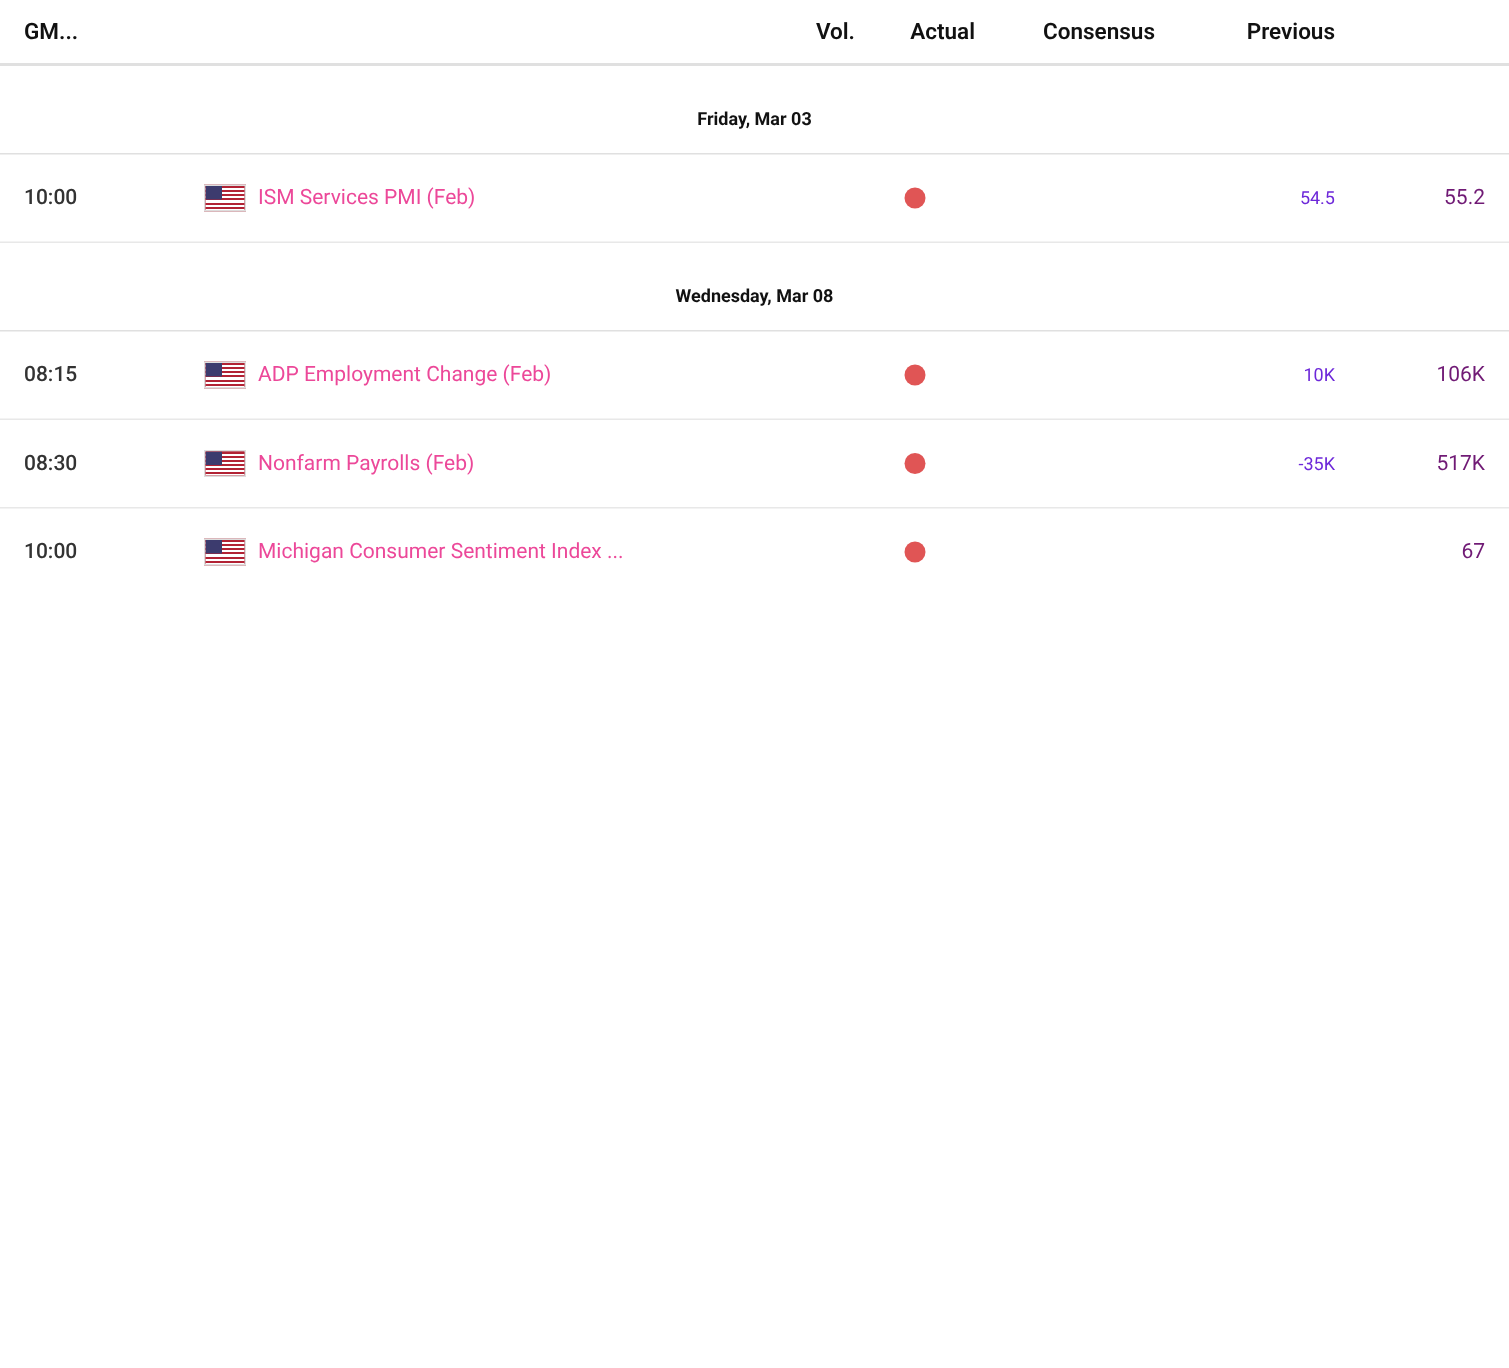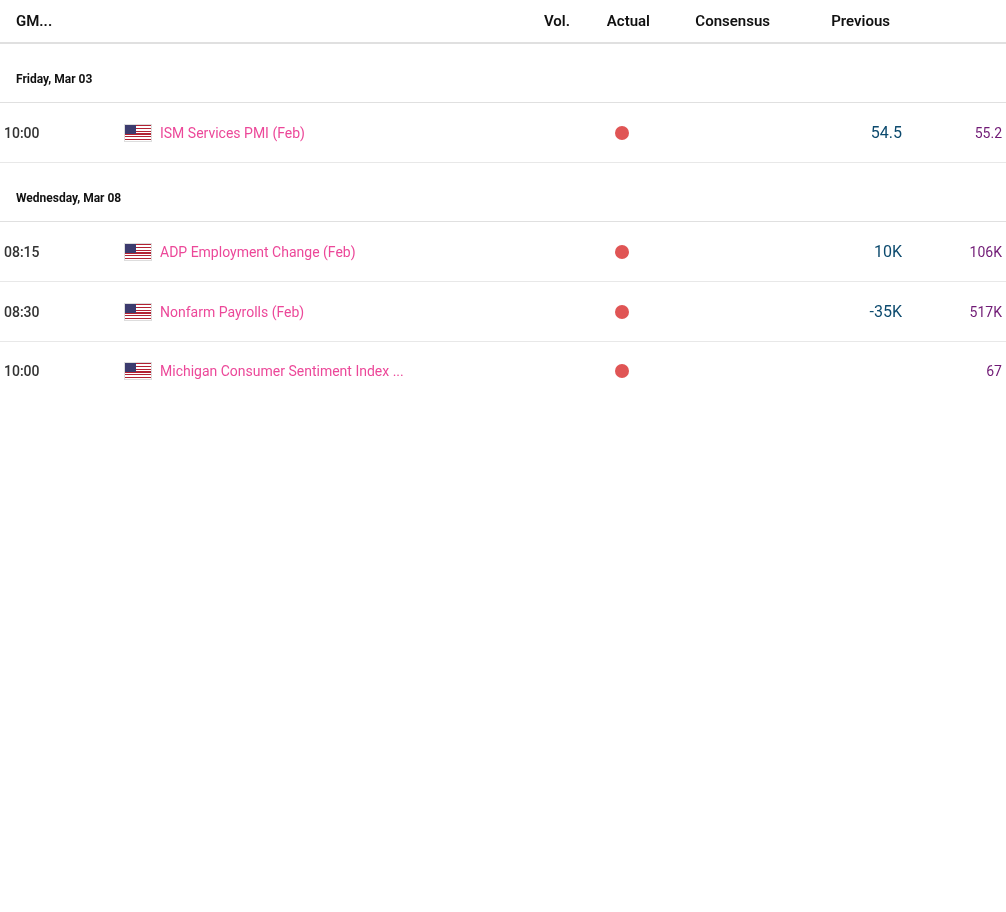--- a/index.html
+++ b/index.html
@@ -11,20 +11,21 @@
     body {
       font-family: -apple-system, BlinkMacSystemFont, 'Segoe UI', Roboto, sans-serif;
       background: #ffffff;
       color: #1a1a1a;
       width: 1006px;
       min-height: 912px;
     }
 
     .table-container {
       width: 100%;
+      text-align: center;
     }
 
     .table-header {
       display: grid;
       grid-template-columns: 120px 1fr 80px 120px 120px 100px;
       padding: 12px 16px;
       border-bottom: 2px solid #e0e0e0;
       font-weight: 600;
       font-size: 15px;
       color: #111;
@@ -43,21 +44,21 @@
       padding: 28px 16px 16px 16px;
       font-size: 12px;
       font-weight: 700;
       color: #111;
       border-bottom: 1px solid #e0e0e0;
     }
 
     .event-row {
       display: grid;
       grid-template-columns: 120px 1fr 80px 120px 120px 100px;
-      padding: 20px 4px;
+      padding: 20px 16px;
       border-bottom: 1px solid #e8e8e8;
       align-items: center;
     }
 
     .event-row:last-child {
       border-bottom: none;
     }
 
     .cell {
       display: flex;
@@ -137,22 +138,22 @@
     }
 
     .actual-cell {
       font-size: 14px;
       color: #333;
       display: flex;
       justify-content: flex-end;
     }
 
     .consensus-cell {
-      font-size: 16px;
-      color: #0c4a6e;
+      font-size: 12px;
+      color: #6d28d9;
       display: flex;
       justify-content: flex-end;
     }
 
     .previous-cell {
       font-size: 14px;
       color: #701a75;
       display: flex;
       justify-content: flex-end;
     }

